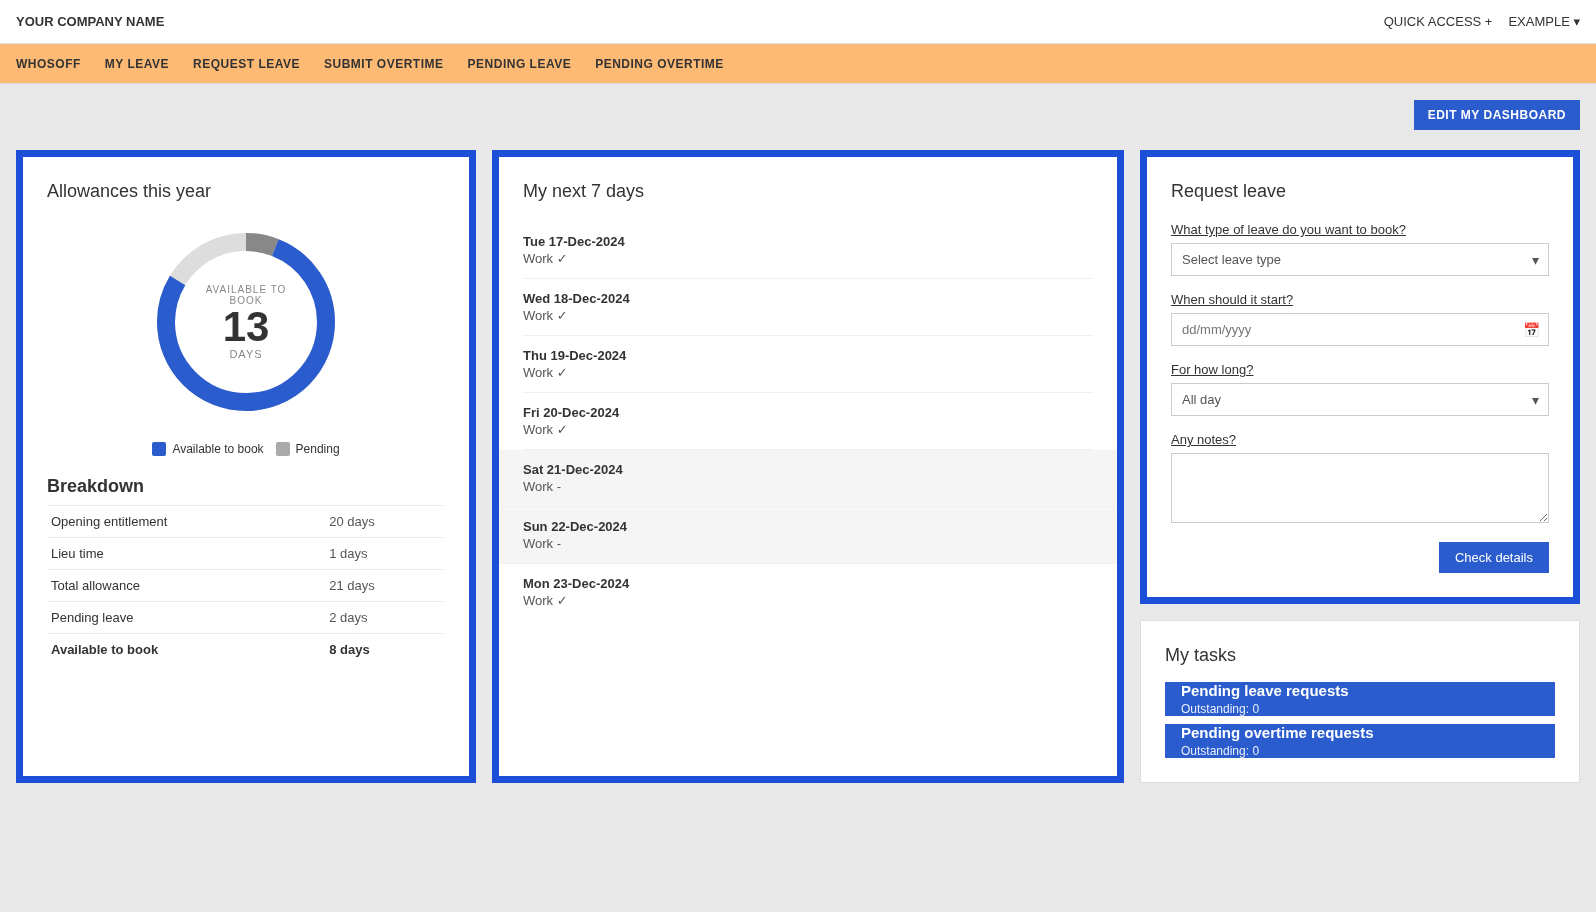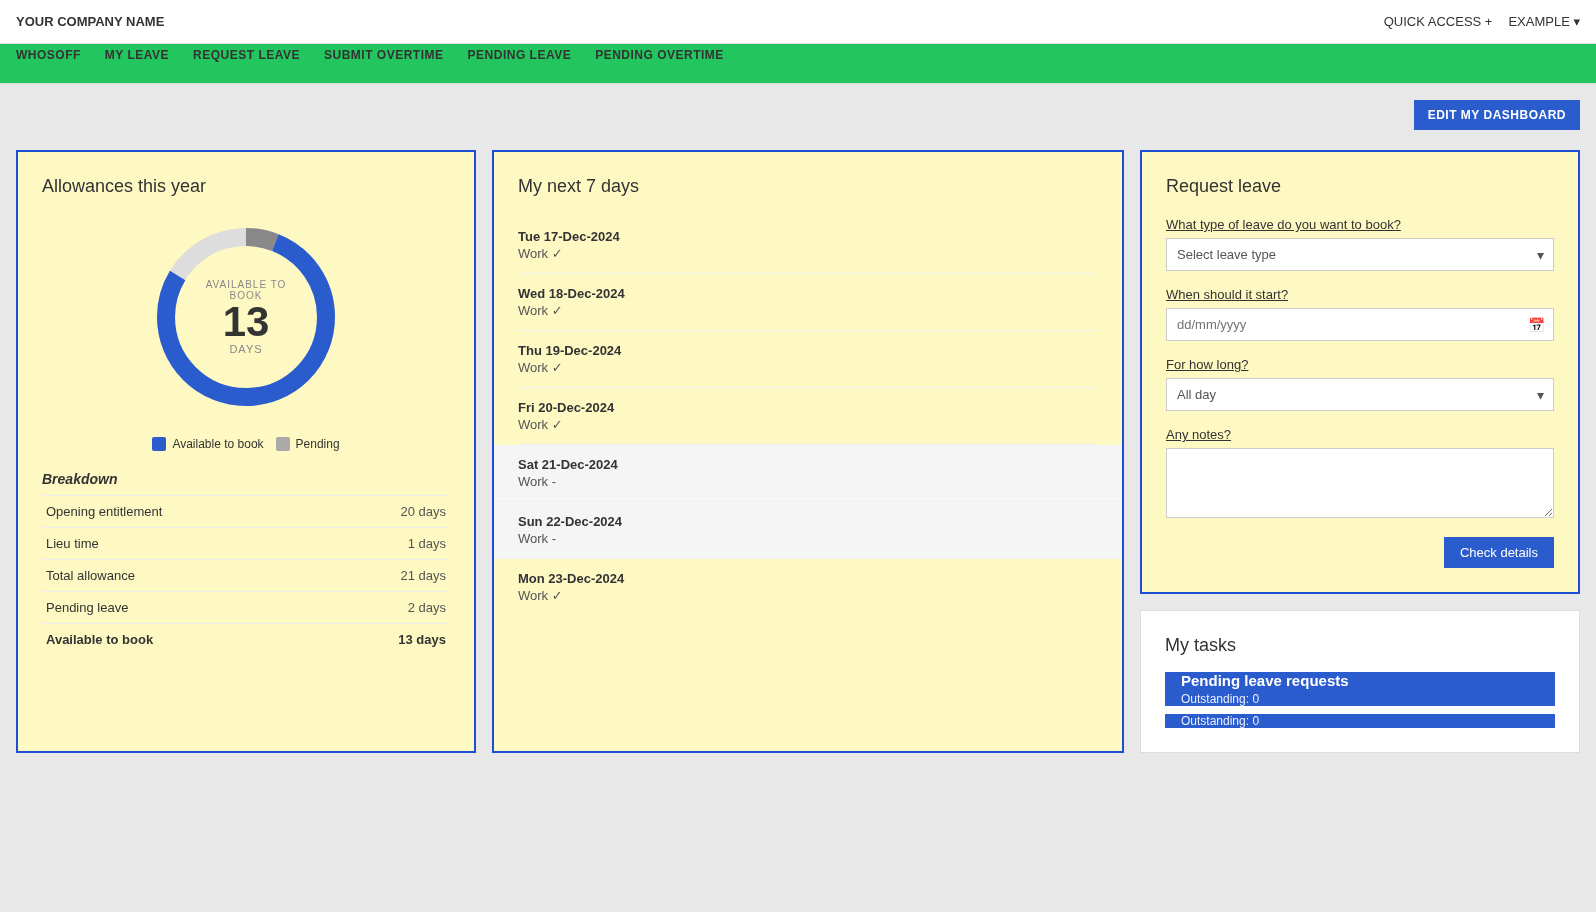--- a/index.html
+++ b/index.html
@@ -15,23 +15,24 @@
       padding: 0 16px;
       height: 44px;
     }
     .company-name { font-size: 13px; font-weight: bold; color: #333; }
     .top-right { display: flex; align-items: center; gap: 16px; font-size: 13px; }
     .quick-access { color: #333; cursor: pointer; }
     .example-dropdown { color: #333; cursor: pointer; display: flex; align-items: center; gap: 4px; }
 
     
     .nav-bar {
-      background: #22c55e;
+      background: #fdba74;
       border-bottom: 1px solid #ddd;
       display: flex;
+      align-items: center;
       padding: 0 16px;
       height: 40px;
       gap: 24px;
     }
     .nav-item {
       font-size: 12px;
       font-weight: bold;
       color: #333;
       cursor: pointer;
       text-transform: uppercase;
@@ -63,22 +64,22 @@
 
     .dashboard-grid {
       display: grid;
       grid-template-columns: 460px 1fr 440px;
       gap: 16px;
       margin-top: 50px;
     }
 
     
     .card {
-      background: #fef9c3;
-      border: 2px solid #1d4ed8;
+      background: #ffffff;
+      border: 7px solid #1d4ed8;
       padding: 24px;
     }
     .card-title {
       font-size: 18px;
       font-weight: normal;
       color: #333;
       margin-bottom: 20px;
     }
 
     
@@ -112,25 +113,25 @@
       gap: 6px;
       font-size: 12px;
     }
     .legend-dot {
       width: 14px;
       height: 14px;
       border-radius: 2px;
     }
 
     
-    .breakdown-title { font-size: 14px; font-weight: bold; margin-bottom: 8px; font-style: italic; }
+    .breakdown-title { font-size: 18px; font-weight: bold; margin-bottom: 8px; }
     .breakdown-table { width: 100%; border-collapse: collapse; }
     .breakdown-table tr { border-top: 1px solid #eee; }
     .breakdown-table td { padding: 8px 4px; font-size: 13px; }
-    .breakdown-table td:last-child { text-align: right; color: #555; }
+    .breakdown-table td:last-child { color: #555; }
     .breakdown-table tr:last-child td { font-weight: bold; color: #333; }
 
     
     .day-item { padding: 12px 0; border-bottom: 1px solid #f0f0f0; }
     .day-item:last-child { border-bottom: none; }
     .day-name { font-size: 13px; font-weight: bold; color: #333; }
     .day-status { font-size: 13px; color: #555; margin-top: 2px; }
     .day-item.weekend { background: #f5f5f5; margin: 0 -24px; padding: 12px 24px; }
 
     
@@ -272,21 +273,21 @@
             <tr>
     <td style="">Total allowance</td>
     <td style="">21 days</td>
   </tr>
             <tr>
     <td style="">Pending leave</td>
     <td style="">2 days</td>
   </tr>
             <tr>
     <td style="font-weight:bold;">Available to book</td>
-    <td style="font-weight:bold;">13 days</td>
+    <td style="font-weight:bold;">8 days</td>
   </tr>
           </tbody>
       </table>
     </div>
 
     <div class="card">
       <div class="card-title">My next 7 days</div>
       <div id="days-list">
           <div class="day-item">
     <div class="day-name">Tue 17-Dec-2024</div>
@@ -360,20 +361,21 @@
       </div>
 
       <div class="tasks-card">
         <div class="tasks-title">My tasks</div>
         <div id="tasks-list">
             <div class="task-item">
     <div class="task-item-title">Pending leave requests</div>
     <div class="task-item-sub">Outstanding: 0</div>
   </div>
             <div class="task-item">
+    <div class="task-item-title">Pending overtime requests</div>
     <div class="task-item-sub">Outstanding: 0</div>
   </div>
           </div>
       </div>
 
     </div>
   </div>
 </div>
 
 </body></html>

